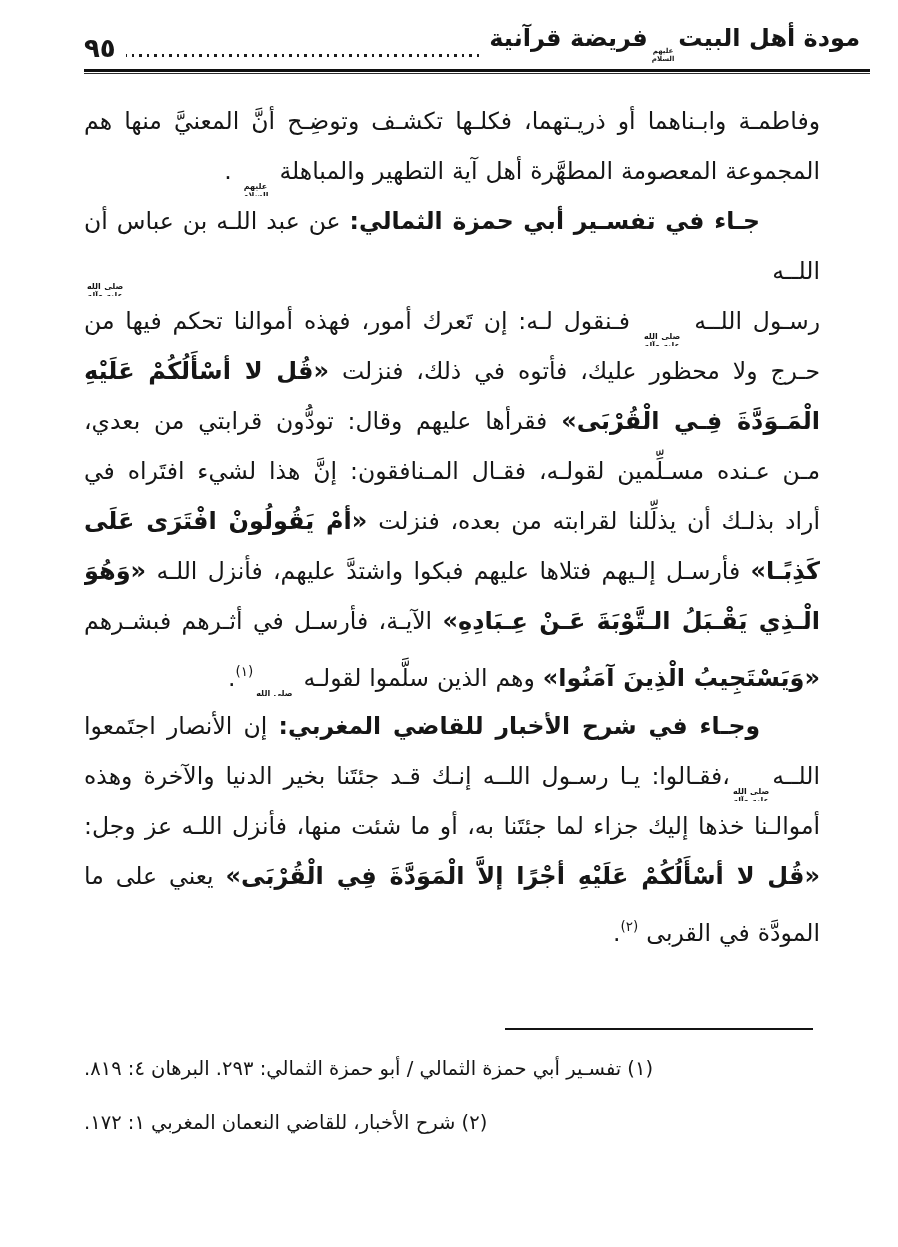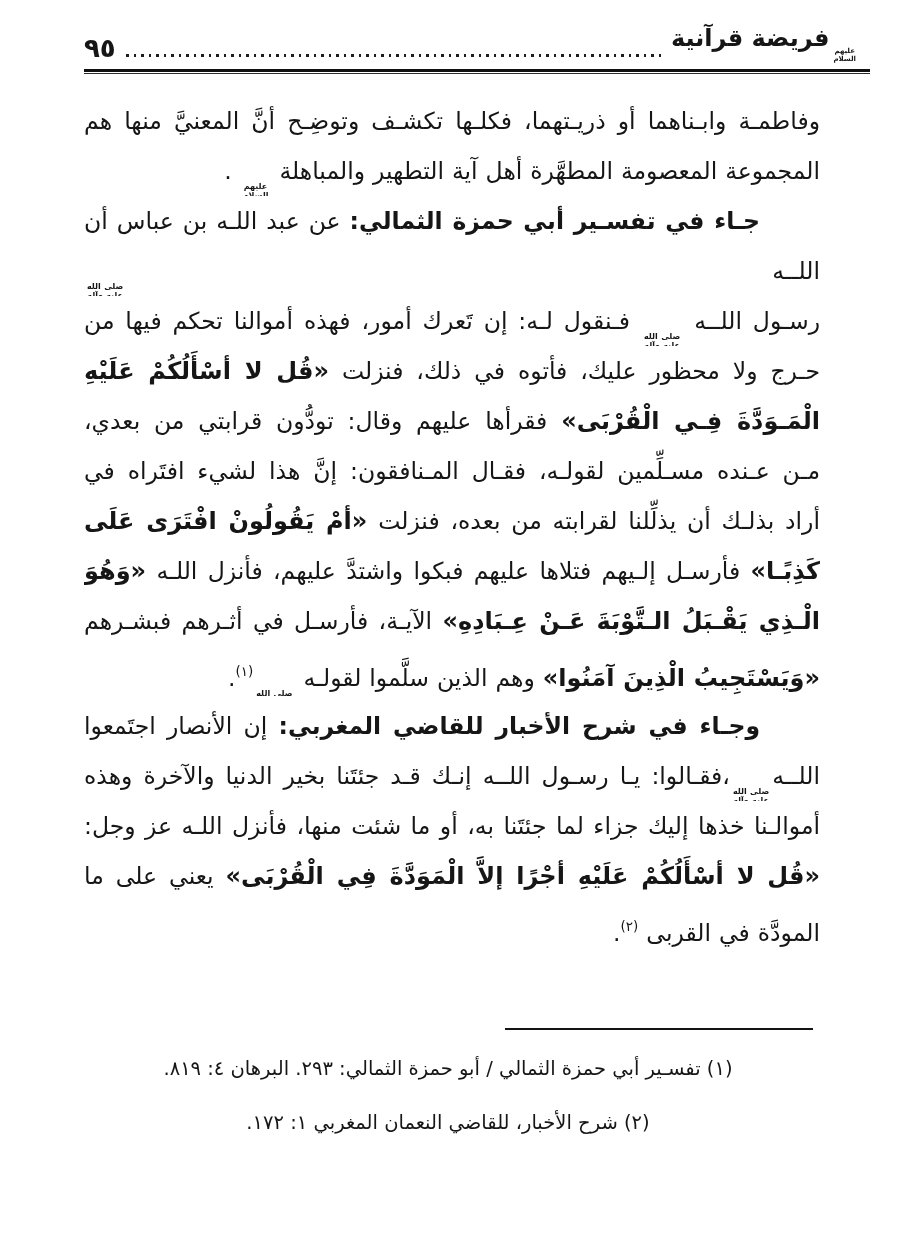--- a/index.html
+++ b/index.html
@@ -41,31 +41,31 @@
   .hon{
     display:inline-flex;flex-direction:column;align-items:center;
     font-size:8px;line-height:1.12;font-weight:600;vertical-align:-10px;
     margin:0 3px;white-space:nowrap;justify-content:space-between;
   }
   .header .hon{font-size:7px;vertical-align:-7px;margin:0 4px;}
   
   .footnote-separator{
     position:absolute;top:1028px;left:505px;width:308px;height:2px;background:#141414;
   }
-  .footnotes{position:absolute;top:1042px;right:86px;left:84px;text-align:center;}
+  .footnotes{position:absolute;top:1042px;right:86px;left:84px;text-align:left;}
   .footnote{font-size:19.5px;line-height:54px;white-space:nowrap;}
 </style>
 </head>
 <body>
 
 <div class="page">
 
   <div class="header">
     <div class="header-title">
-      <span class="hon">
+      <span>مودة أهل البيت</span><span class="hon">
           <span>عليهم</span>
           <span>السلام</span>
         </span><span>فريضة قرآنية</span>
     </div>
     <div class="leader"></div>
     <div class="page-number">٩٥</div>
   </div>
 
   <div class="header-rule"></div>
 

